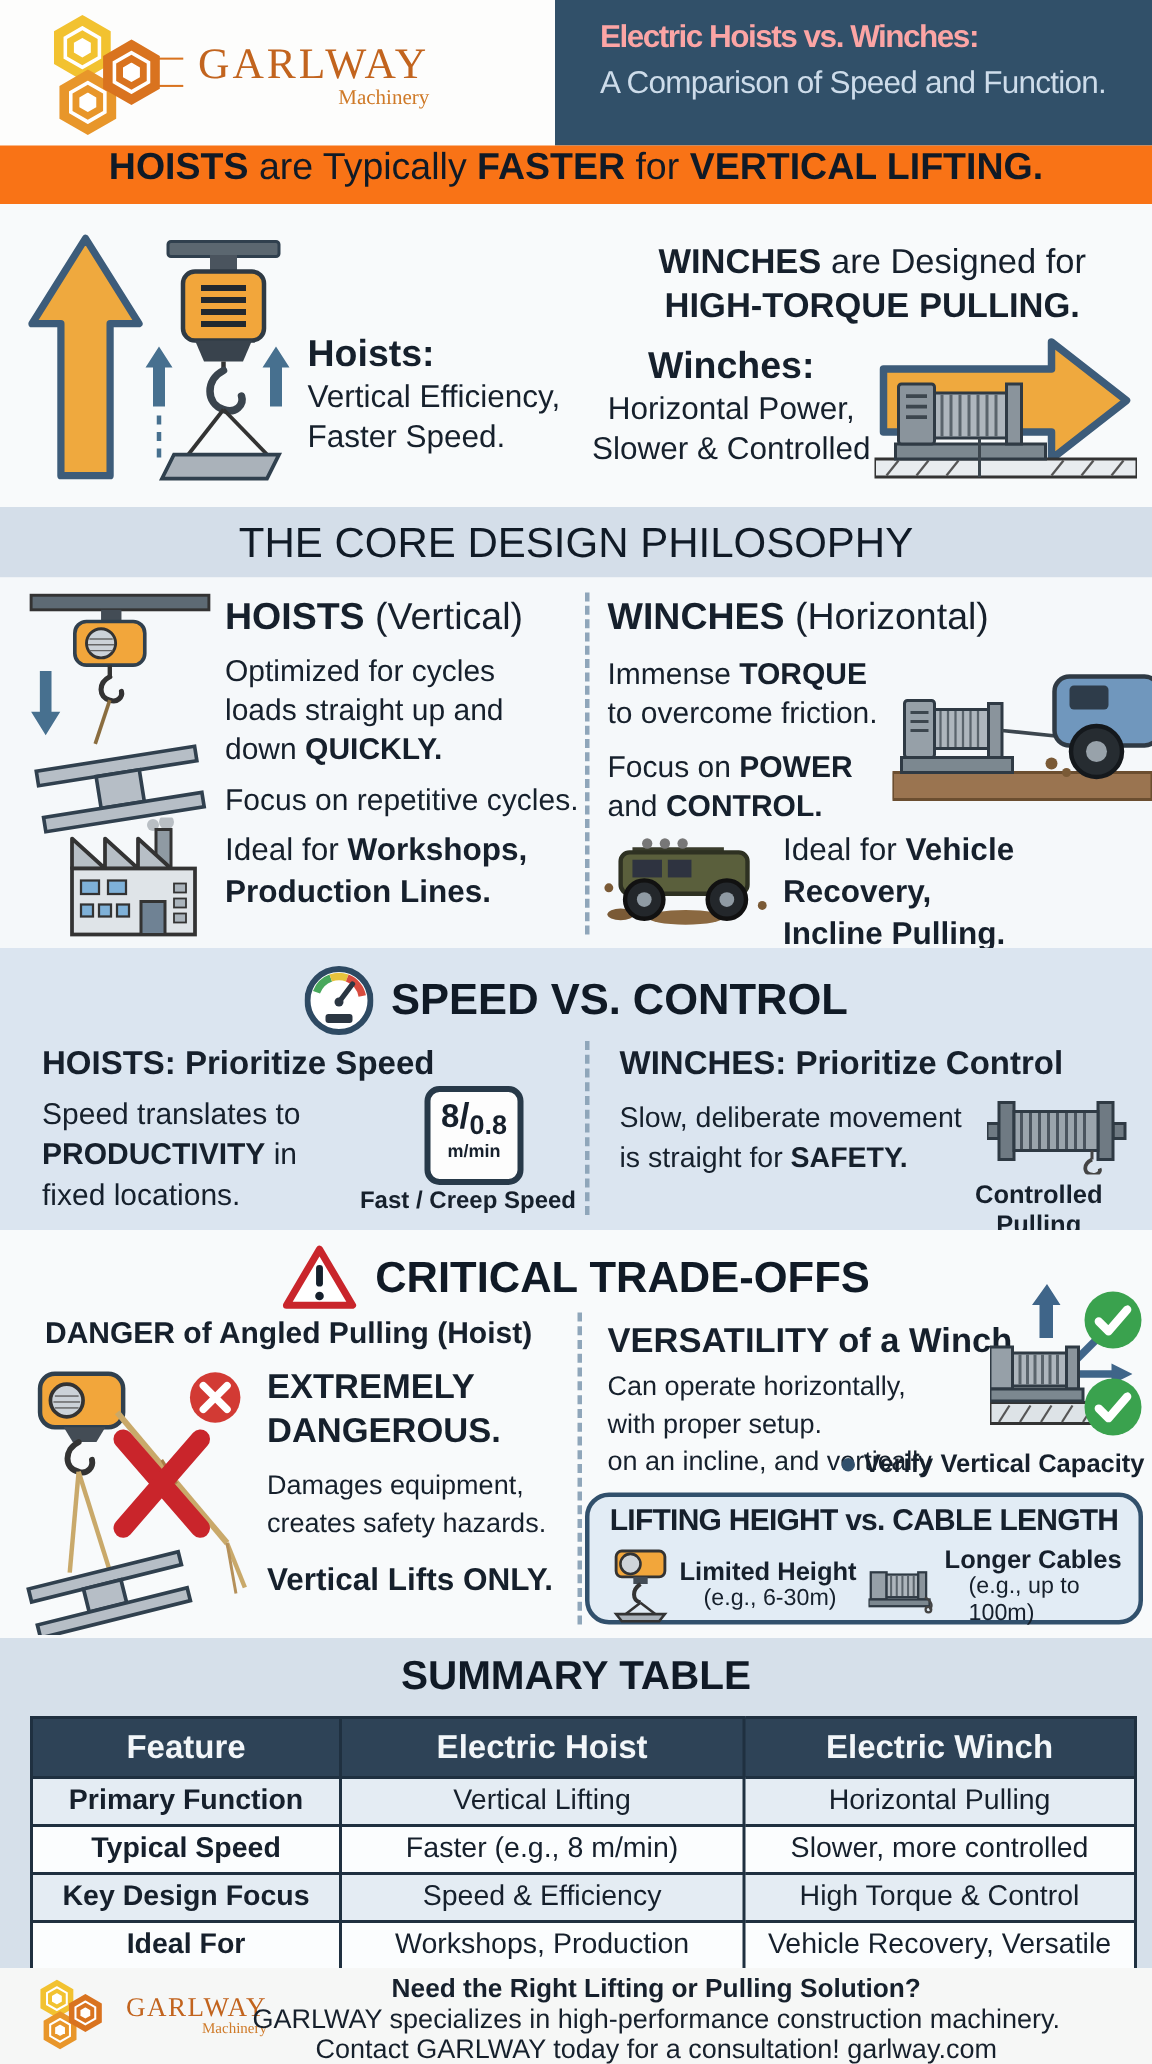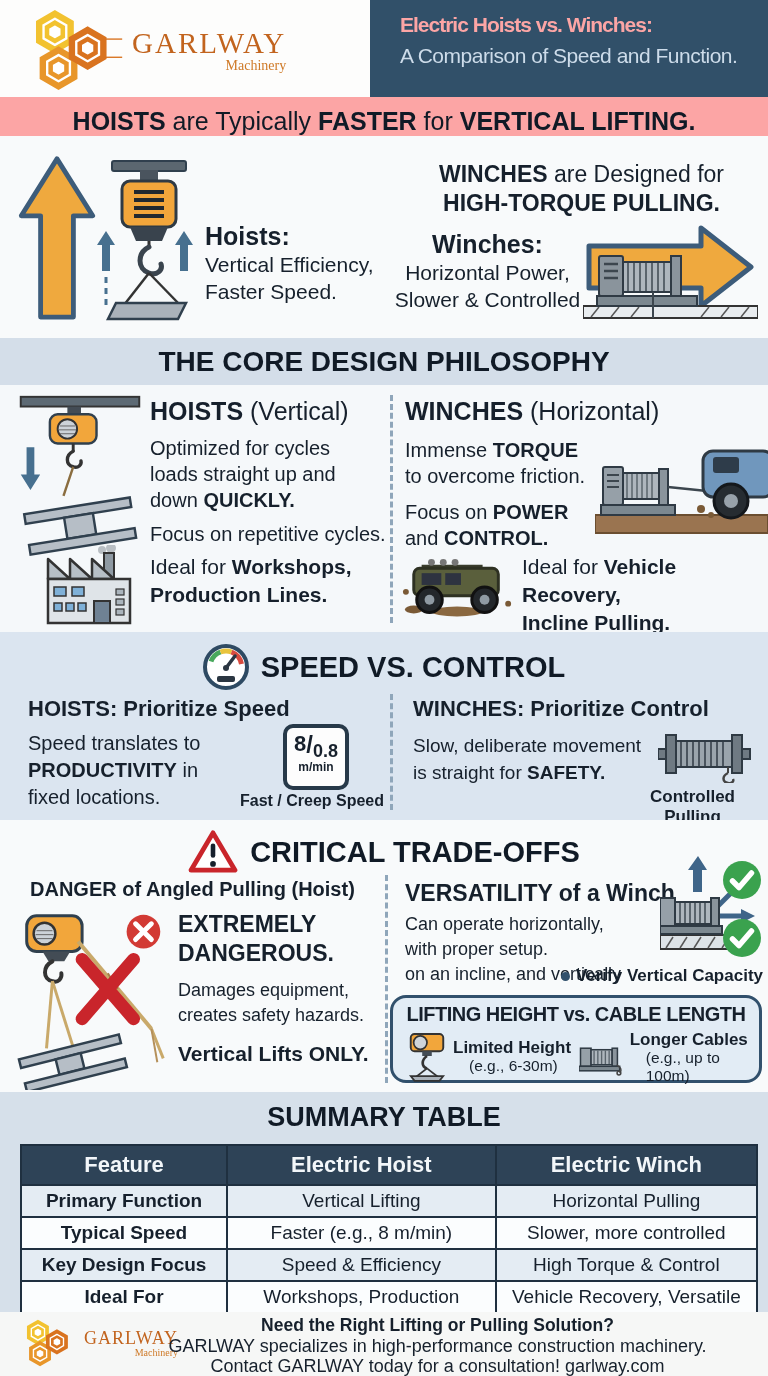--- a/index.html
+++ b/index.html
@@ -10,35 +10,35 @@
   
   .header{position:absolute;top:0;left:0;width:768px;height:97px;background:#fdfdfc;}
   .header-main{position:absolute;left:370px;top:0;right:0;height:97px;background:#315069;
                padding:13px 0 0 30px;box-sizing:border-box;}
   .hm1{font-size:21px;font-weight:bold;color:#fca5a5;letter-spacing:-1px;}
   .hm2{font-size:21px;color:#cddcea;letter-spacing:-0.5px;margin-top:7px;}
   .logo{position:absolute;left:24px;top:8px;display:flex;align-items:center;gap:8px;}
   .brand-name{font-family:"Liberation Serif",serif;font-size:29px;color:#c2641e;letter-spacing:2px;}
   .brand-sub{font-family:"Liberation Serif",serif;font-size:14px;color:#cf7a28;text-align:right;margin-top:-2px;}
   
-  .banner{position:absolute;top:97px;left:0;width:768px;height:39px;background:#fca5a5;
-          display:flex;align-items:flex-end;justify-content:center;font-size:25px;color:#101a26;}
+  .banner{position:absolute;top:97px;left:0;width:768px;height:39px;background:#f97316;
+          display:flex;align-items:flex-start;justify-content:center;font-size:25px;color:#101a26;}
   
   .hero{position:absolute;top:142px;left:0;width:768px;height:196px;background:#f8fafb;}
   .hoists-block{position:absolute;left:205px;top:80px;width:185px;}
   .hoists-block .lbl{font-size:25px;font-weight:bold;}
   .hoists-block .ln{font-size:21px;line-height:27px;}
   .winch-heading{position:absolute;left:395px;top:18px;width:373px;text-align:center;
                  font-size:23px;line-height:29px;}
   .winches-block{position:absolute;left:385px;top:88px;width:205px;text-align:center;}
   .winches-block .lbl{font-size:25px;font-weight:bold;}
   .winches-block .ln{font-size:21px;line-height:27px;}
   
   .core-band{position:absolute;top:338px;left:0;width:768px;height:47px;background:#d4dee9;
-             display:flex;align-items:center;justify-content:center;font-size:28px;font-weight:bold;color:#101a26;}
+             display:flex;align-items:center;justify-content:center;font-size:28px;font-weight:normal;color:#101a26;}
   .core{position:absolute;top:385px;left:0;width:768px;height:247px;background:#f5f8fa;}
   .divider{border-left:3px dashed #8fa6ba;width:0;}
   .col-title{font-size:25px;}
   .body20{font-size:20px;line-height:26px;}
   
   .speed{position:absolute;top:632px;left:0;width:768px;height:188px;background:#dbe5f0;}
   .sec-head{position:absolute;left:0;right:0;display:flex;align-items:center;justify-content:center;gap:12px;}
   .sec-head .t{font-size:29px;font-weight:bold;color:#101a26;}
   .speed-badge{position:absolute;left:283px;top:92px;width:58px;height:58px;background:#fdfdfd;
                border:4px solid #273949;border-radius:10px;text-align:center;}

